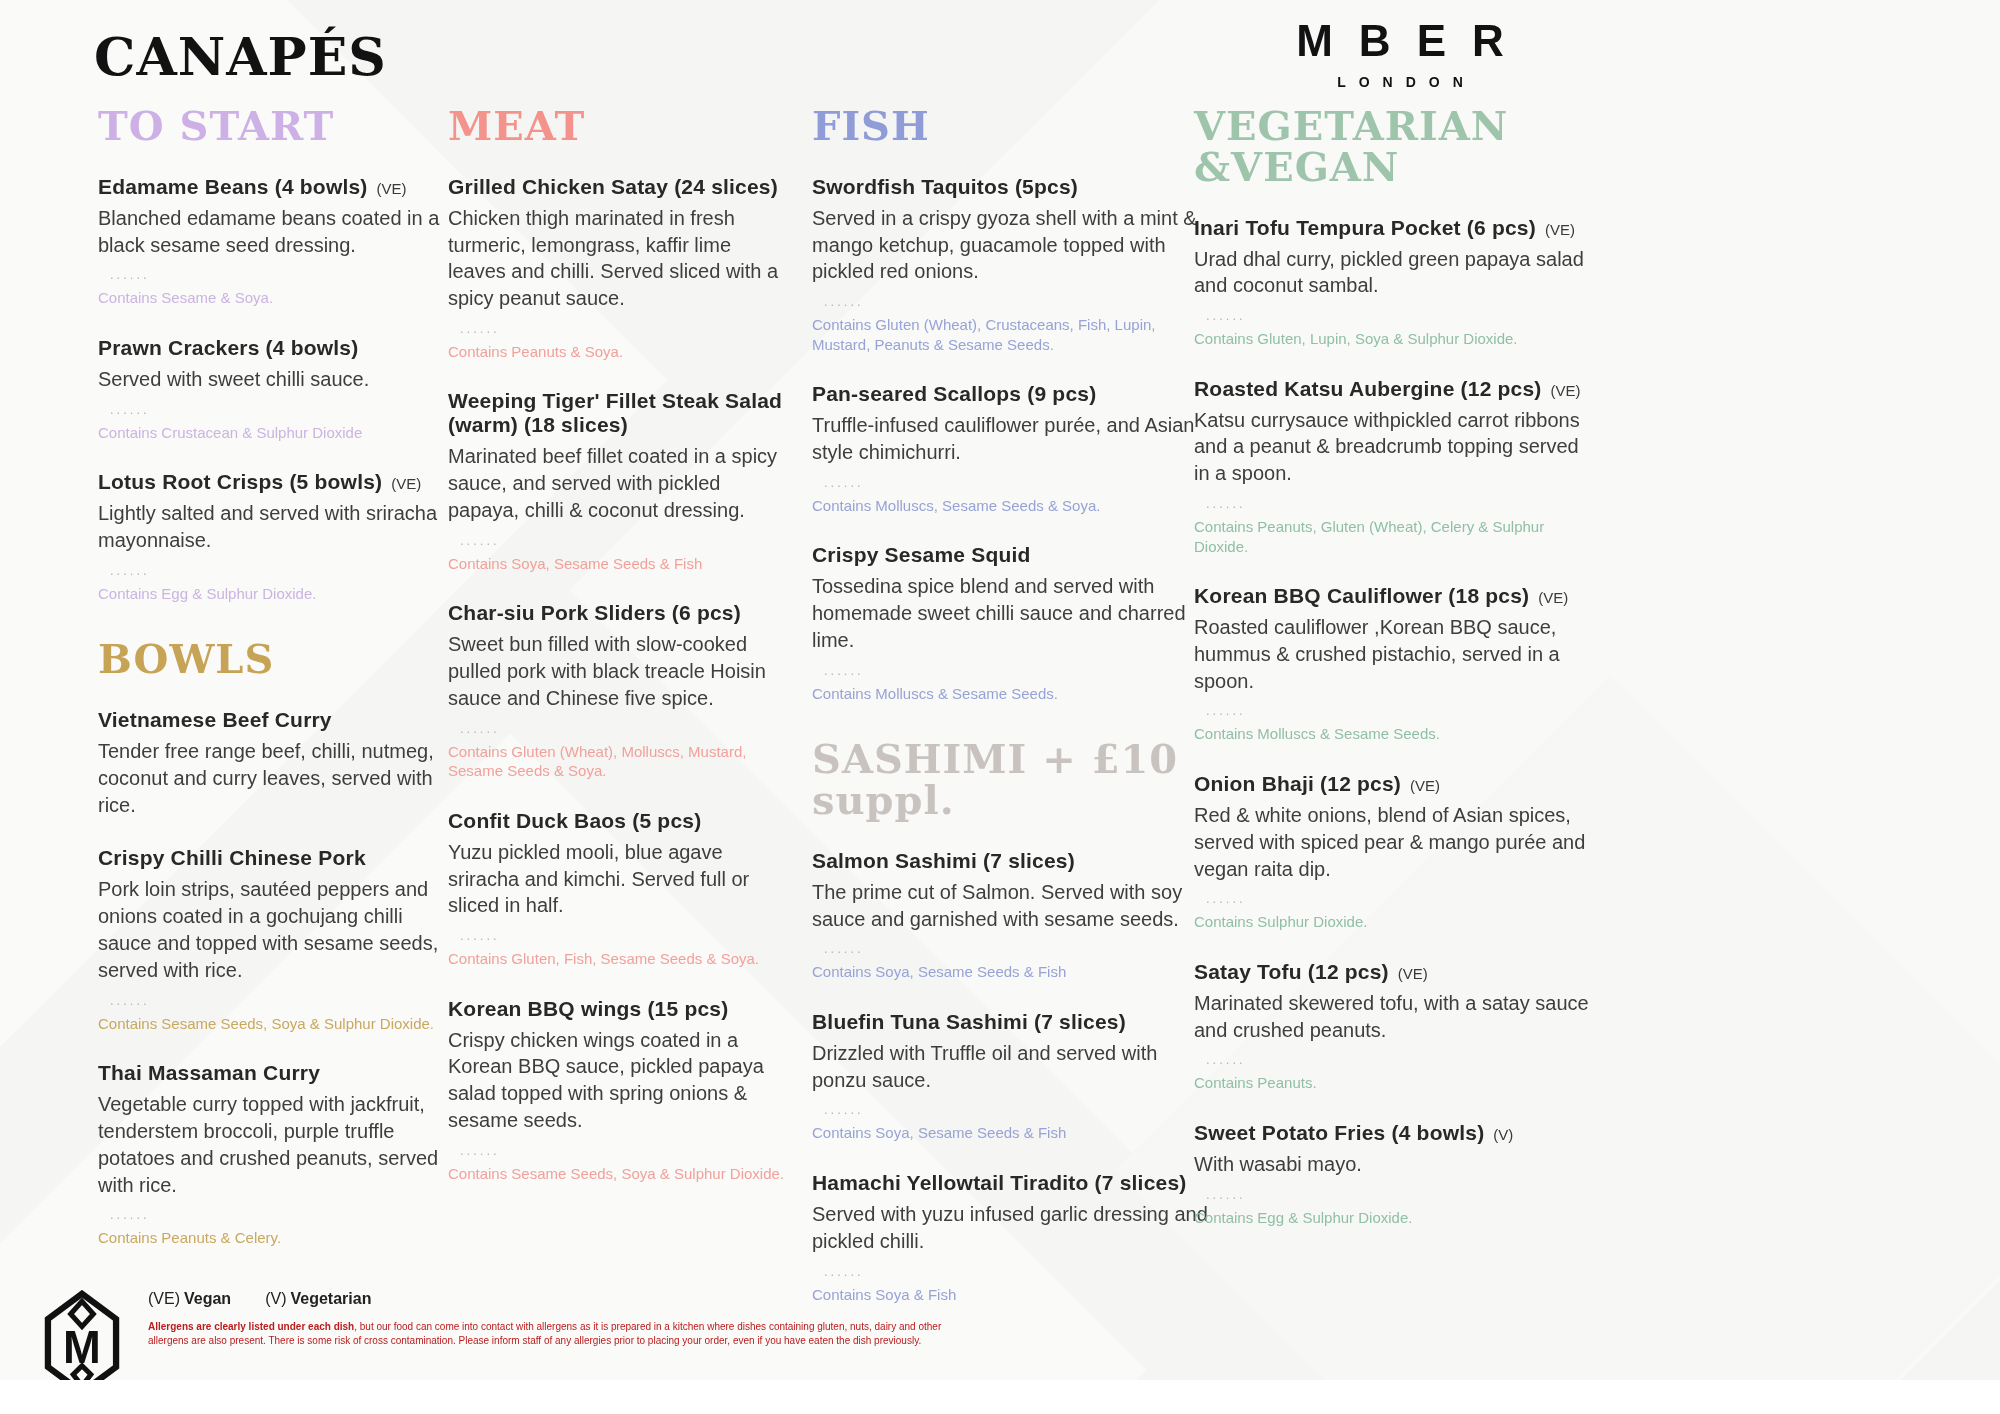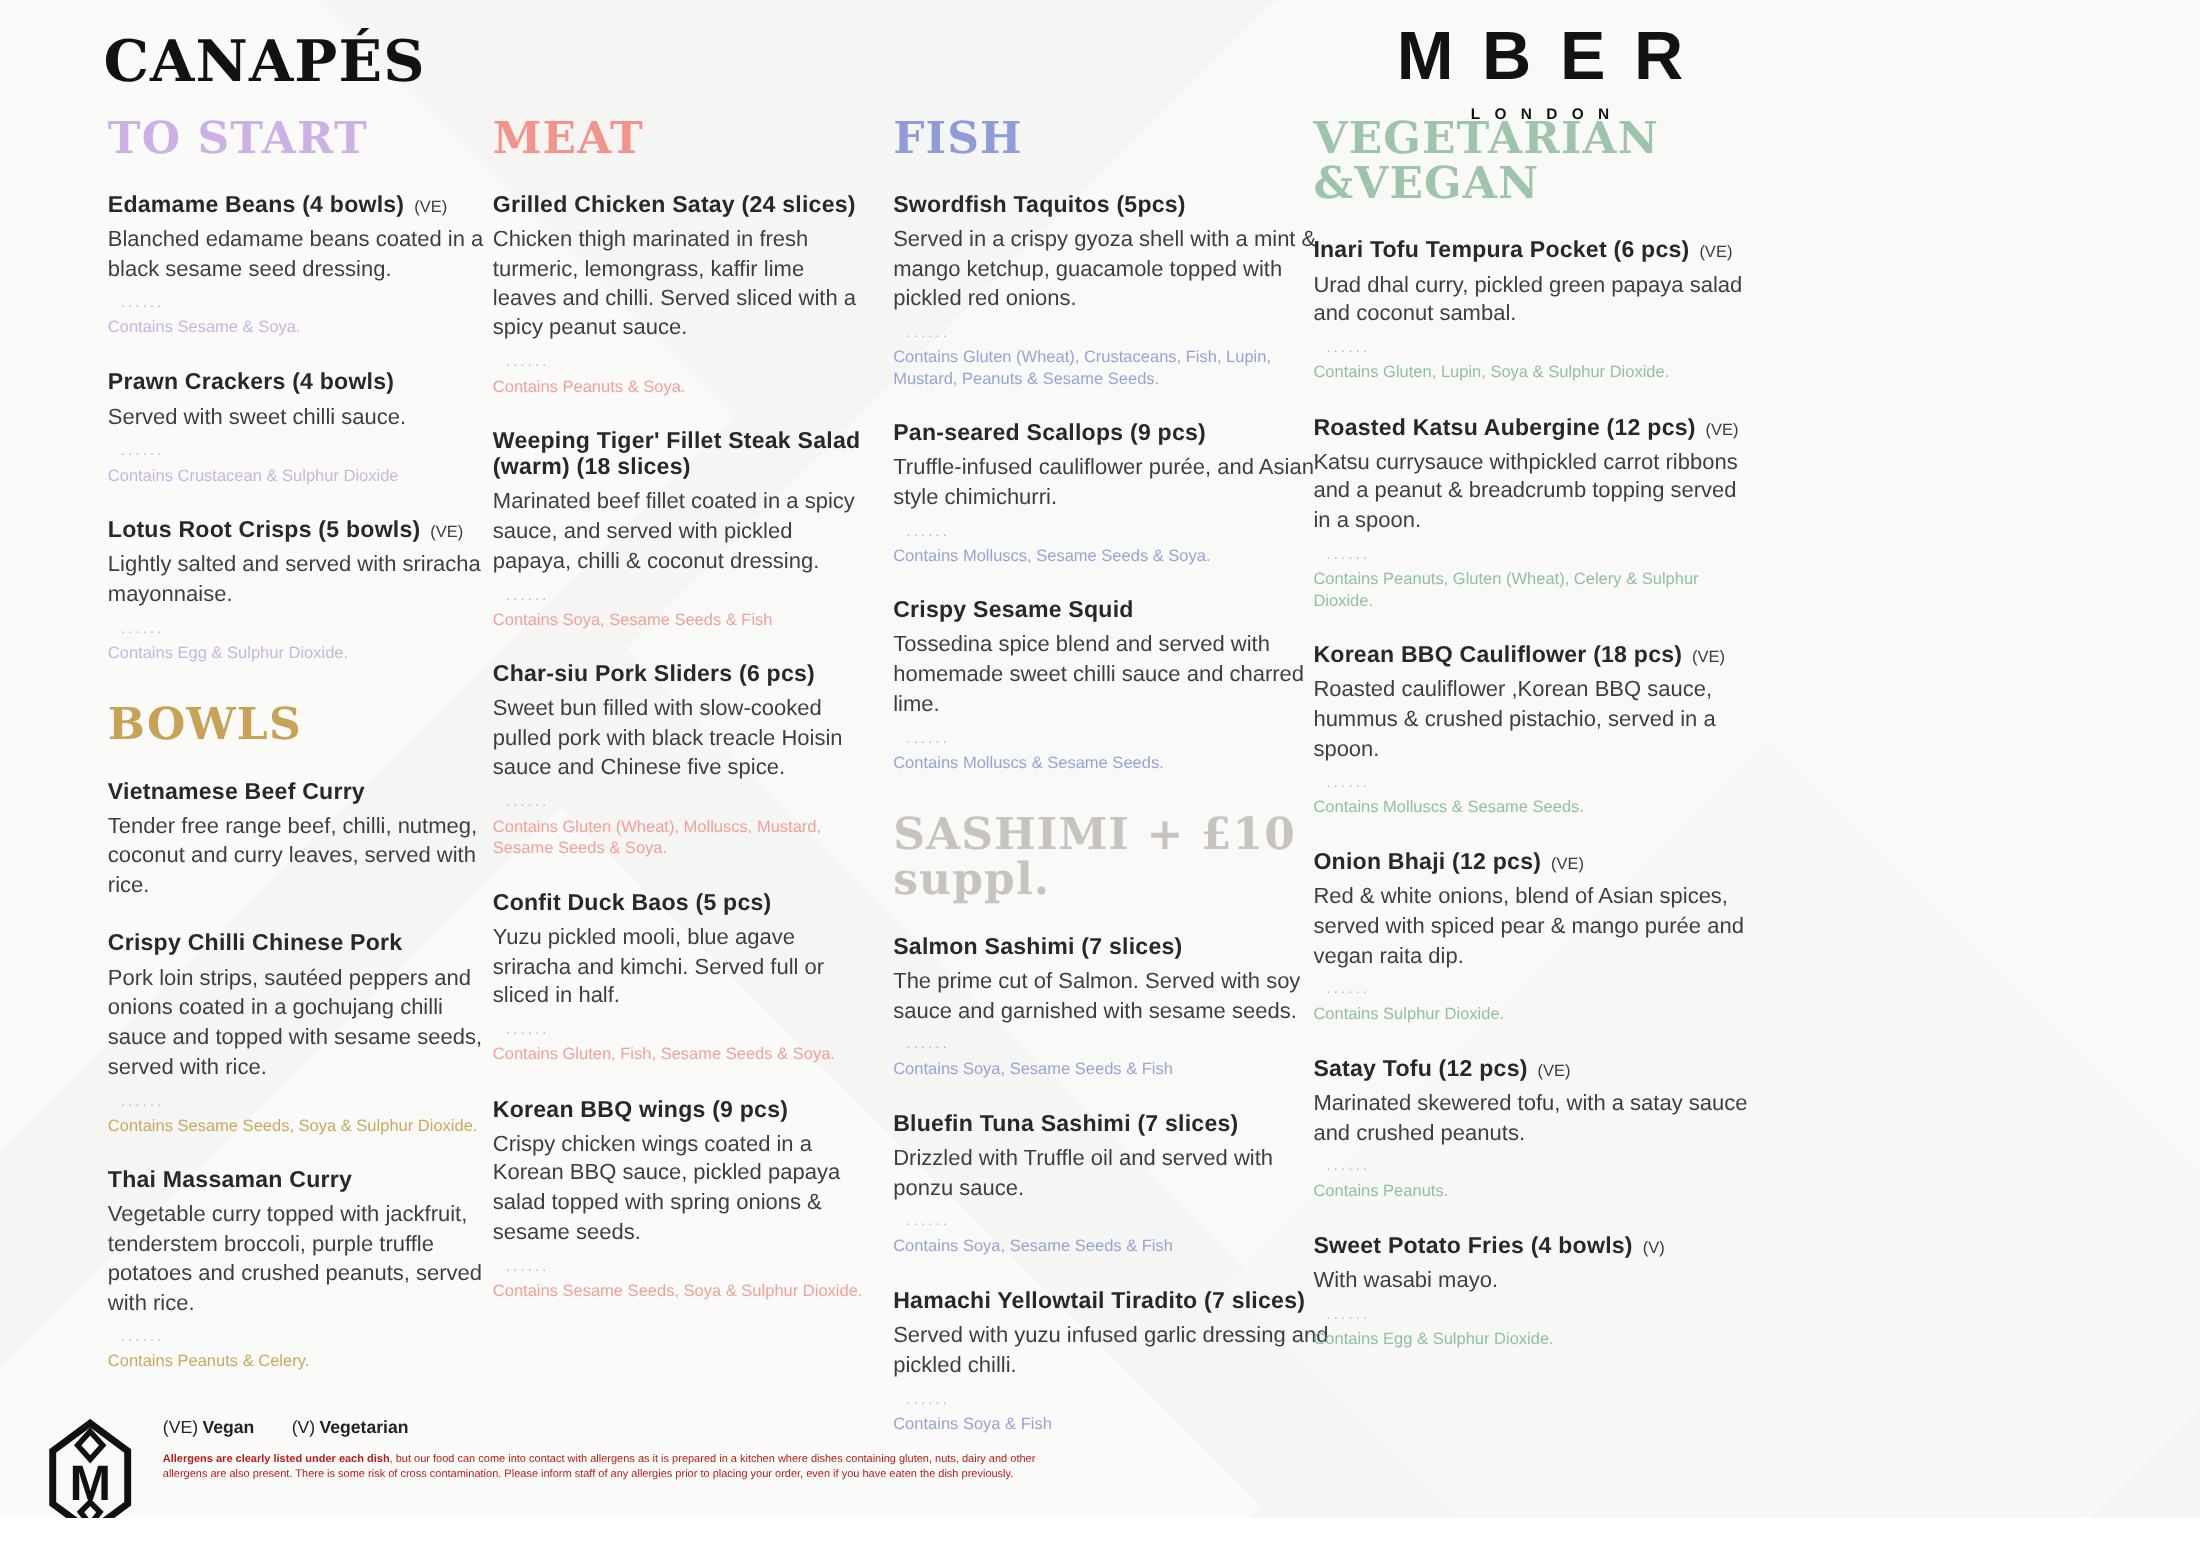--- a/index.html
+++ b/index.html
@@ -15,21 +15,21 @@
   .c2 { width:1500px; height:1500px; left:880px; top:-160px; background:#f9f9f8; }
   .c3 { width:900px; height:900px; left:60px; top:920px; background:#fafaf9; }
   .c4 { width:700px; height:700px; left:1260px; top:820px; background:#f7f7f6; }
 
   .page-title {
     position:absolute; left:94px; top:26px; margin:0;
     font-family:"DejaVu Serif", serif; font-weight:700;
     font-size:52px; letter-spacing:1px; color:#121212;
   }
   .brand { position:absolute; left:1262px; top:16px; width:276px; text-align:center; color:#121212; }
-  .brand-main { font-size:62px; font-weight:700; letter-spacing:26px; margin-right:-26px; }
+  .brand-main { font-size:44px; font-weight:700; letter-spacing:26px; margin-right:-26px; }
   .brand-sub  { font-size:14px; font-weight:700; letter-spacing:13px; margin-right:-13px; margin-top:8px; }
 
   .col { position:absolute; top:106px; }
   .col1 { left:98px;  width:348px; }
   .col2 { left:448px; width:342px; }
   .col3 { left:812px; width:400px; }
   .col4 { left:1194px; width:400px; }
 
   .sec { margin-bottom:36px; }
   .sec-gap { margin-top:34px; }
@@ -173,21 +173,21 @@
     <div class="item-head">
       <span class="item-name">Confit Duck Baos (5 pcs)</span>
     </div>
     <p class="item-desc">Yuzu pickled mooli, blue agave sriracha and kimchi. Served full or sliced in half.</p>
     <div class="dots">......</div>
     <div class="allergen">Contains Gluten, Fish, Sesame Seeds &amp; Soya.</div>
   </div>
 
   <div class="item">
     <div class="item-head">
-      <span class="item-name">Korean BBQ wings (9 pcs)</span>
+      <span class="item-name">Korean BBQ wings (15 pcs)</span>
     </div>
     <p class="item-desc">Crispy chicken wings coated in a Korean BBQ sauce, pickled papaya salad topped with spring onions &amp; sesame seeds.</p>
     <div class="dots">......</div>
     <div class="allergen">Contains Sesame Seeds, Soya &amp; Sulphur Dioxide.</div>
   </div>
 </div>
     </section>
   </div>
 
   <div class="col col3">

